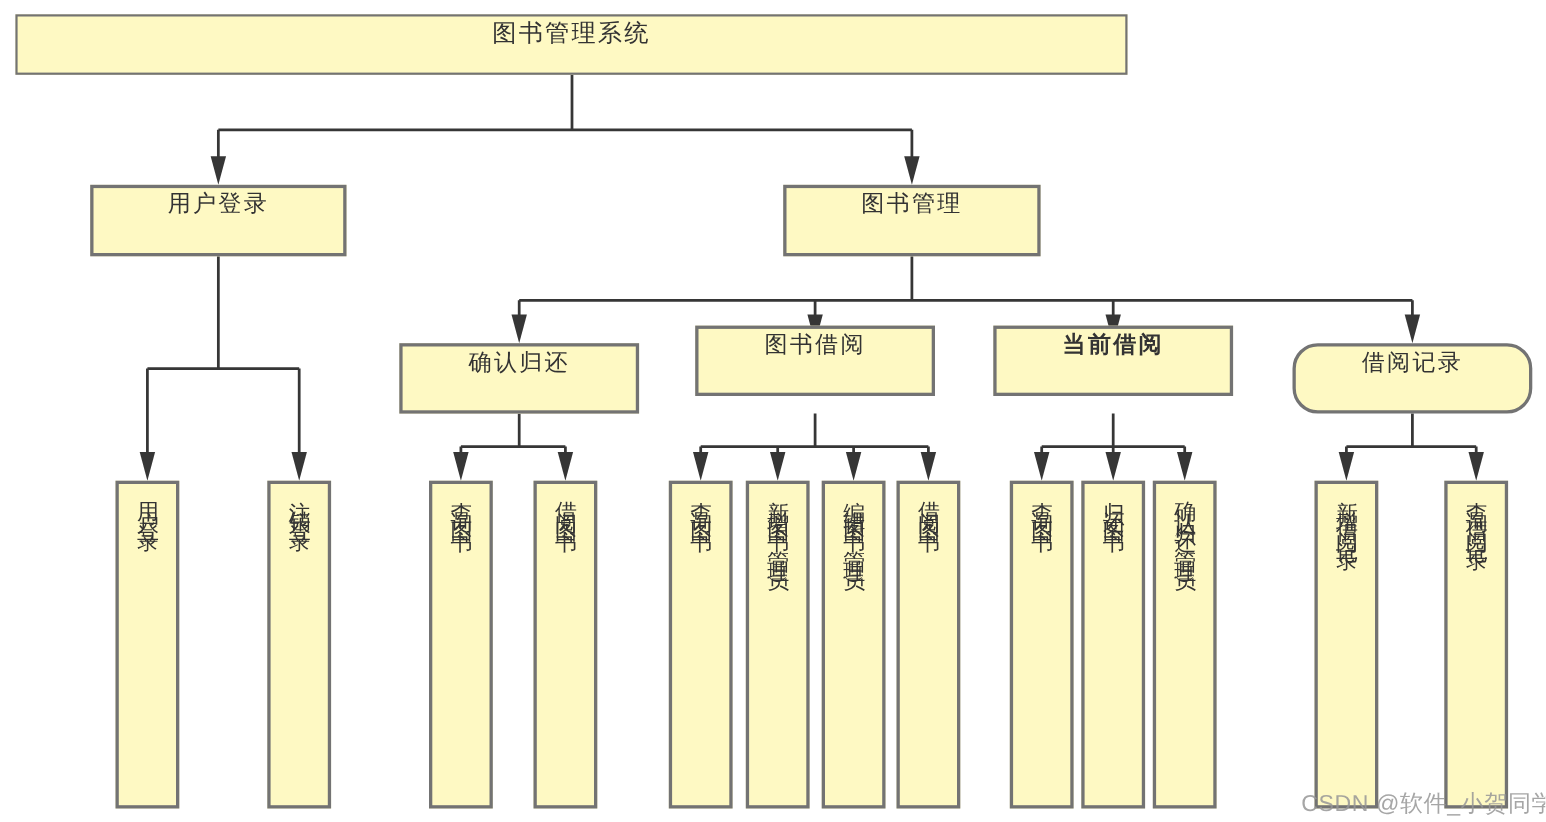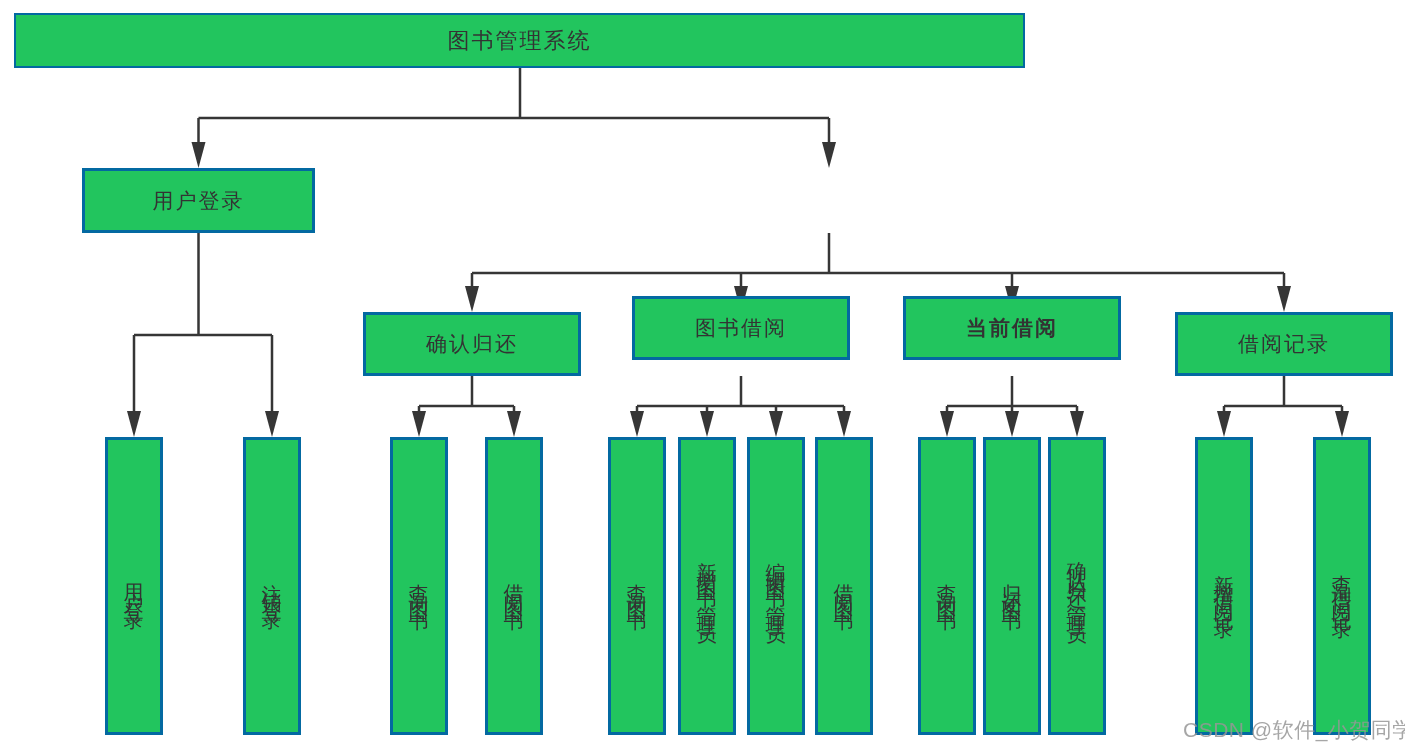--- a/index.html
+++ b/index.html
@@ -12,25 +12,24 @@
     overflow: hidden;
   }
   .connectors {
     position: absolute;
     left: 0; top: 0;
     width: 1405px; height: 747px;
     z-index: 1;
   }
   .box {
     position: absolute;
-    background: #22c55e;
-    border: 3px solid #0369a1;
+    background: #fef9c3;
+    border: 3px solid #737373;
     color: #333333;
     display: flex;
-    align-items: center;
     justify-content: center;
     z-index: 2;
     box-sizing: content-box;
   }
   .box-root {
     border-width: 2px;
     font-size: 22px;
     letter-spacing: 2px;
   }
   .box-h {
@@ -103,31 +102,34 @@
     </g>
   </svg>
 
   <div class="box box-root" style="left:14px; top:13px; width:1007px; height:51px;">
     <span>图书管理系统</span>
   </div>
 
   <div class="box box-h" style="left:82px; top:168px; width:227px; height:59px;">
     <span>用户登录</span>
   </div>
+  <div class="box box-h" style="left:712px; top:168px; width:228px; height:59px;">
+    <span>图书管理</span>
+  </div>
 
   <div class="box box-h" style="left:363px; top:312px; width:212px; height:58px;">
     <span>确认归还</span>
   </div>
   <div class="box box-h" style="left:632px; top:296px; width:212px; height:58px;">
     <span>图书借阅</span>
   </div>
   <div class="box box-h" style="left:903px; top:296px; width:212px; height:58px;font-weight:bold;">
     <span>当前借阅</span>
   </div>
-  <div class="box box-h" style="left:1175px; top:312px; width:212px; height:58px;">
+  <div class="box box-h" style="left:1175px; top:312px; width:212px; height:58px;border-radius:23px;">
     <span>借阅记录</span>
   </div>
 
   <div class="box leaf" style="left:105px; top:437px; width:52px; height:292px;">
     <span class="vtext">用户登录</span>
   </div>
   <div class="box leaf" style="left:243px; top:437px; width:52px; height:292px;">
     <span class="vtext">注销登录</span>
   </div>
 

